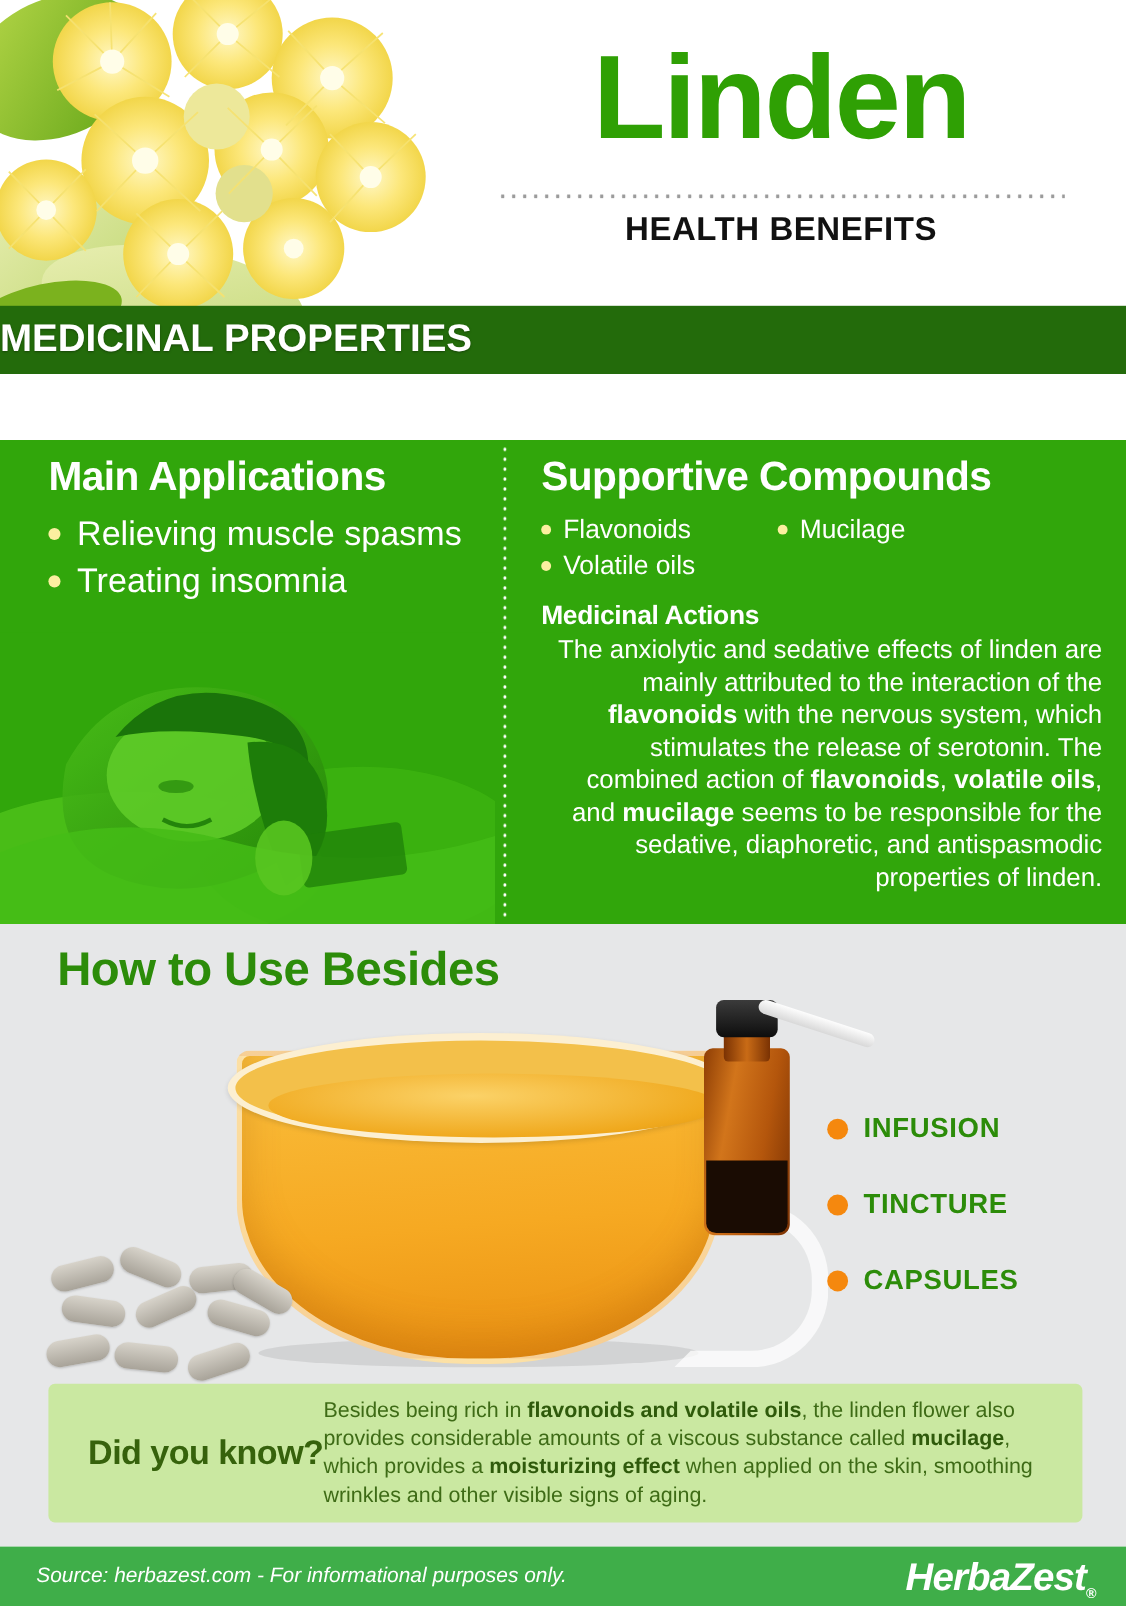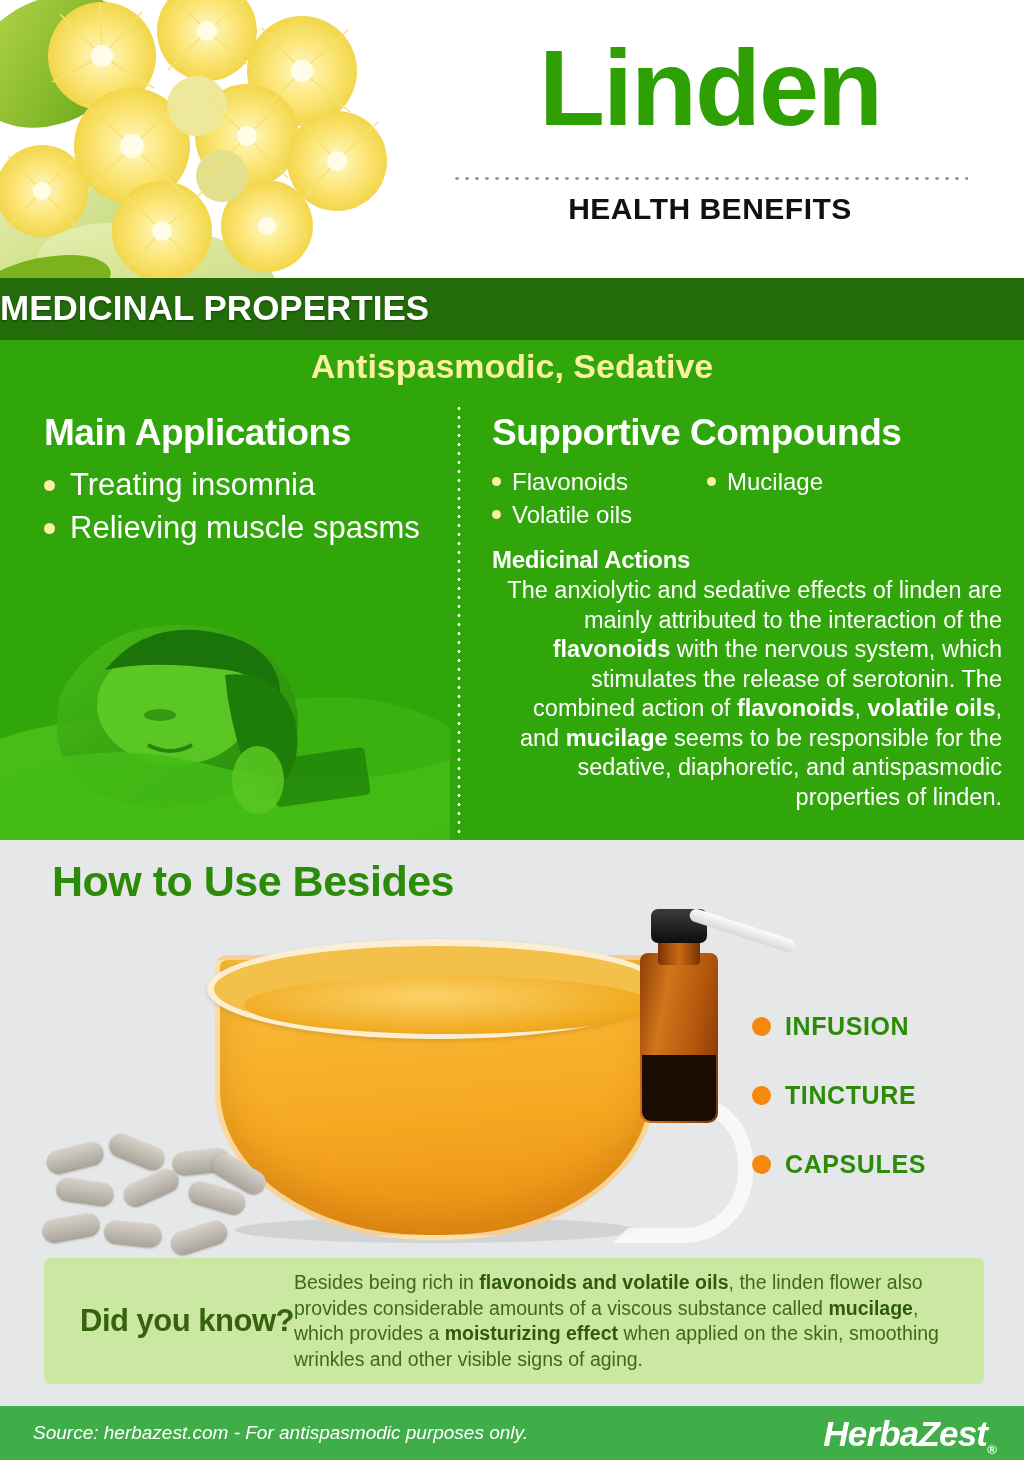--- a/index.html
+++ b/index.html
@@ -288,23 +288,20 @@
     </div>
 
     <div class="title">Linden</div>
     <div class="dotline"></div>
     <div class="subtitle">HEALTH BENEFITS</div>
   </div>
 
   <div class="band-dark">
     <div class="txt">MEDICINAL PROPERTIES</div>
   </div>
-  <div class="band-light">
-    <div class="txt">Antispasmodic, Sedative</div>
-  </div>
 
   <div class="greenpanel">
 
     <div class="sleep-photo">
       <svg width="450" height="265" viewBox="0 0 450 265">
         <defs>
           <linearGradient id="sg" x1="0" y1="0" x2="1" y2="1">
             <stop offset="0%" stop-color="#4FC41B"></stop>
             <stop offset="100%" stop-color="#1E7A07"></stop>
           </linearGradient>
@@ -321,25 +318,25 @@
         <path d="M0 200 q100 -40 210 -10 q120 32 240 -5 L450 265 L0 265z" fill="#47BE17" opacity=".85"></path>
         <rect x="270" y="185" width="95" height="48" rx="5" fill="#1D7C08" opacity=".75" transform="rotate(-8 270 185)"></rect>
         <ellipse cx="258" cy="205" rx="26" ry="34" fill="#5CC922" opacity=".9"></ellipse>
       </svg>
     </div>
 
     <div class="col-left">
       <div class="h2">Main Applications</div>
       <div class="bullet-row">
         <span class="dot"></span>
-        <span class="bullet-text">Treating insomnia</span>
+        <span class="bullet-text">Relieving muscle spasms</span>
       </div>
       <div class="bullet-row">
         <span class="dot"></span>
-        <span class="bullet-text">Relieving muscle spasms</span>
+        <span class="bullet-text">Treating insomnia</span>
       </div>
     </div>
 
     <div class="col-right">
       <div class="h2">Supportive Compounds</div>
       <div class="compounds">
         <div class="comp-col first">
           <div class="comp-row">
             <span class="dot-sm"></span>
             <span class="comp-text">Flavonoids</span>
@@ -410,19 +407,19 @@
       <span class="use-label">CAPSULES</span>
     </div>
   </div>
 
   <div class="dyk">
     <div class="dyk-label">Did you know?</div>
     <div class="dyk-text"><span>Besides being rich in </span><b>flavonoids and volatile oils</b><span>, the linden flower also provides considerable amounts of a viscous substance called </span><b>mucilage</b><span>, which provides a </span><b>moisturizing effect</b><span> when applied on the skin, smoothing wrinkles and other visible signs of aging.</span></div>
   </div>
 
   <div class="footer">
-    <div class="footer-src">Source: herbazest.com - For antispasmodic purposes only.</div>
+    <div class="footer-src">Source: herbazest.com - For informational purposes only.</div>
     <div class="footer-logo">
       <span>HerbaZest</span><span class="reg">®</span>
     </div>
   </div>
 
 </div>
 
 </body></html>

